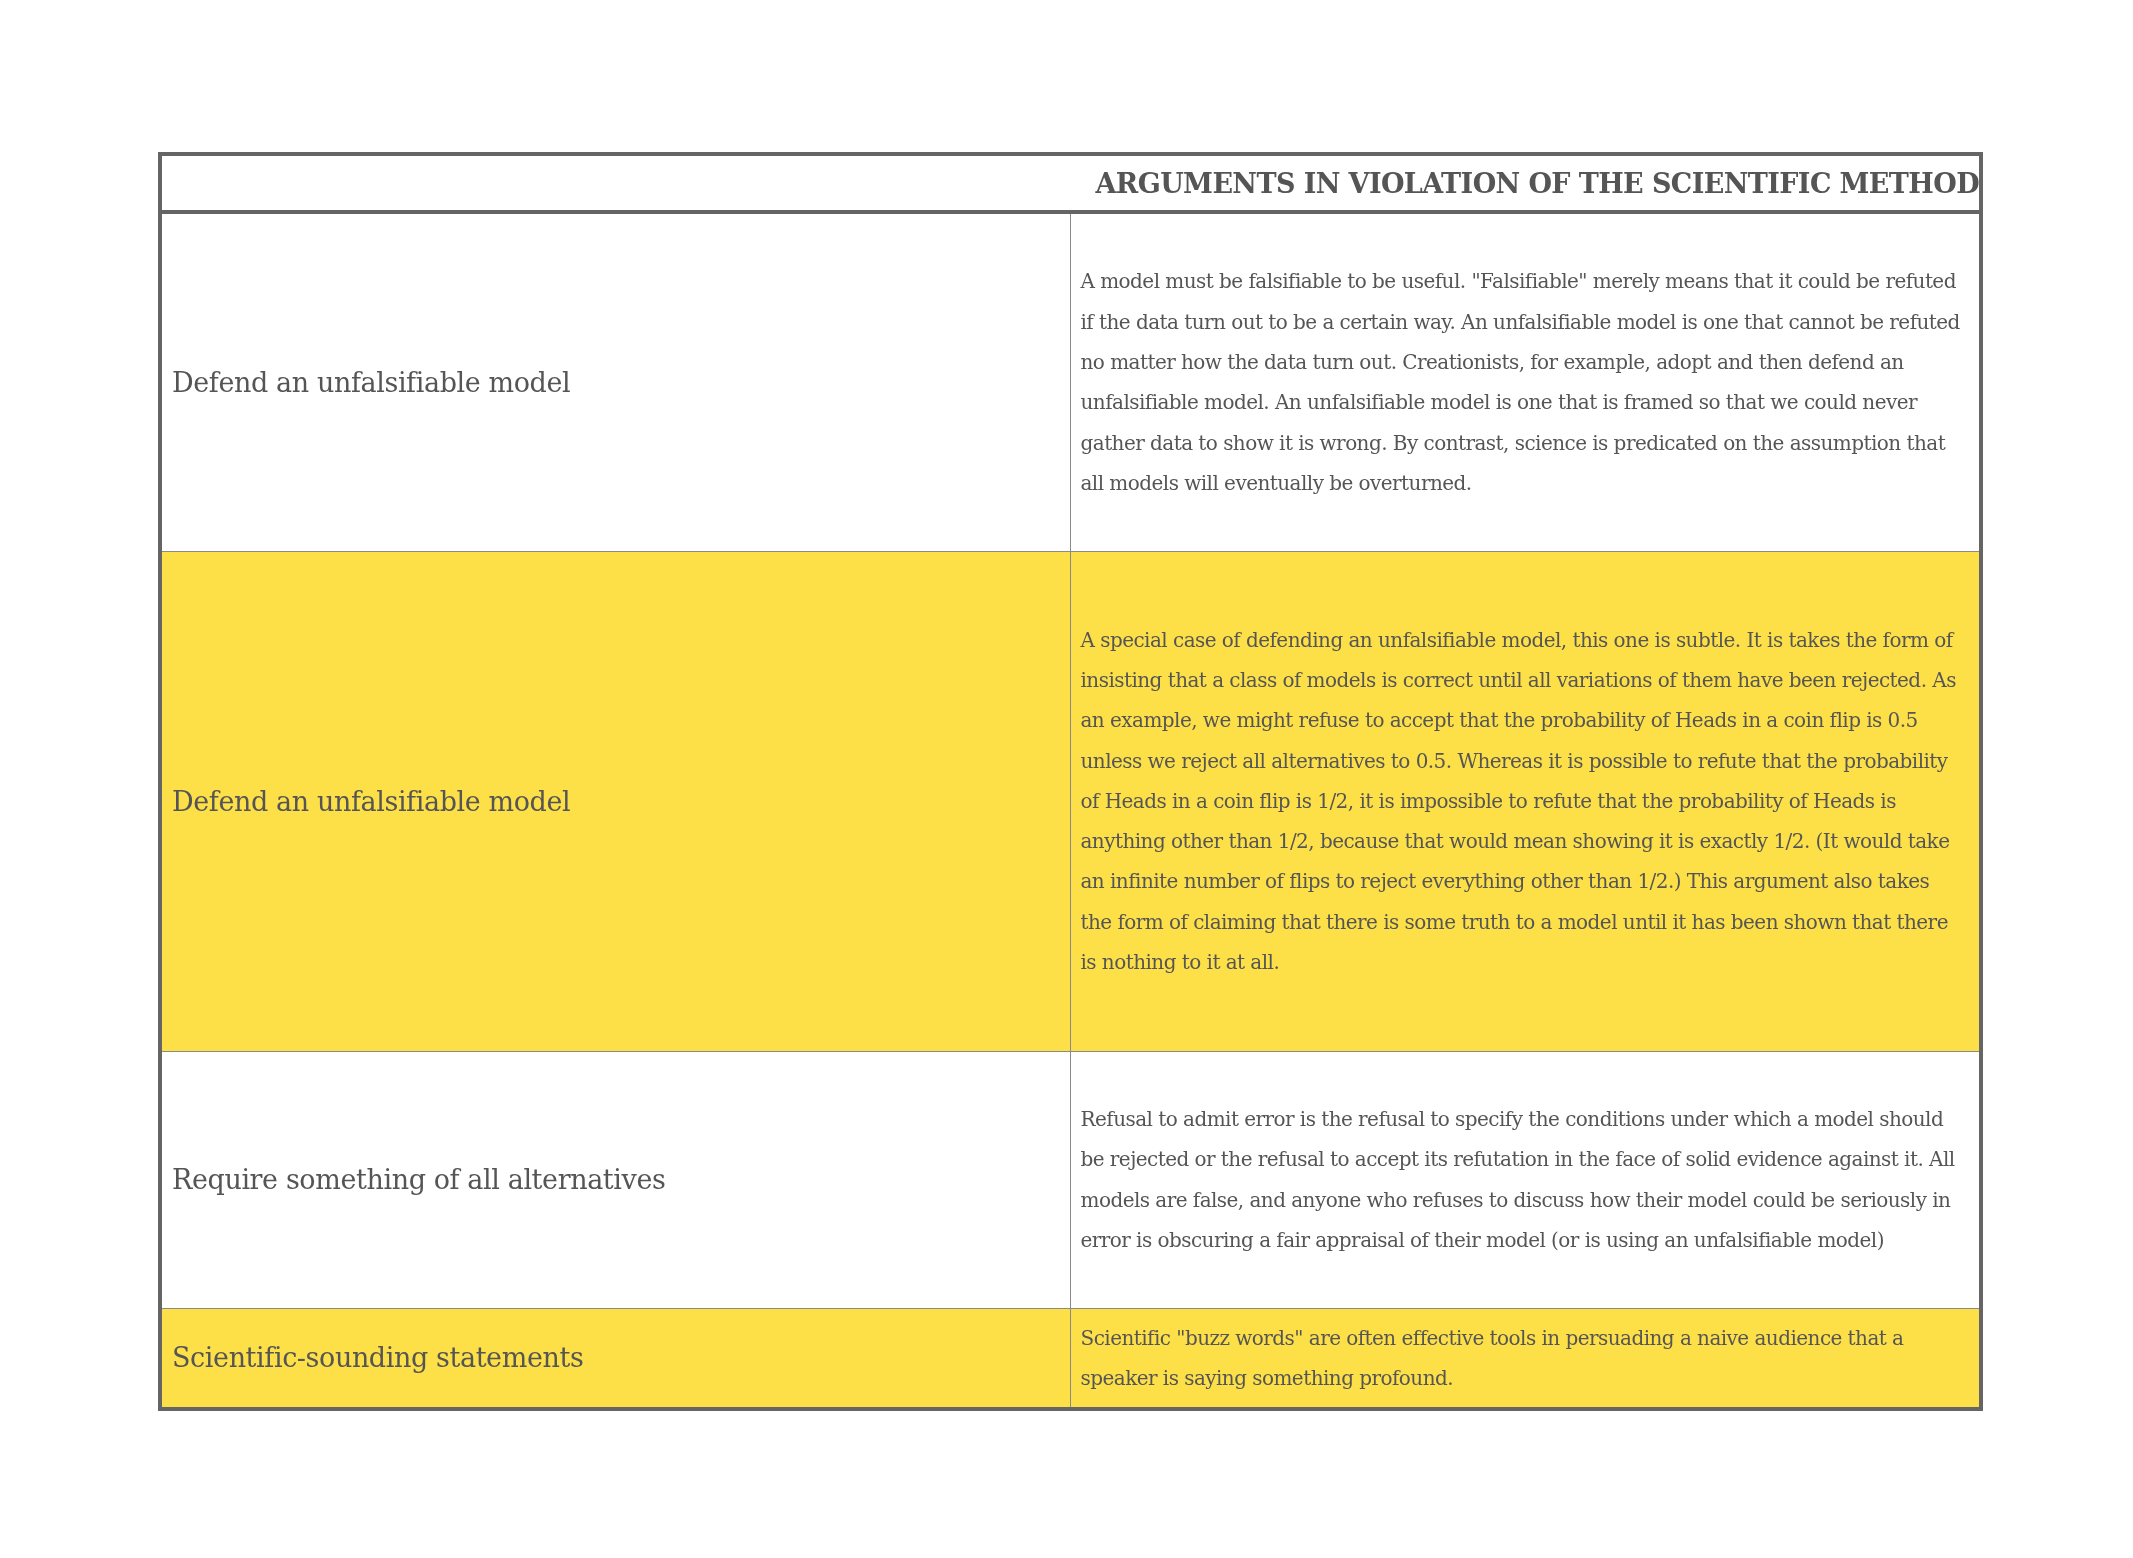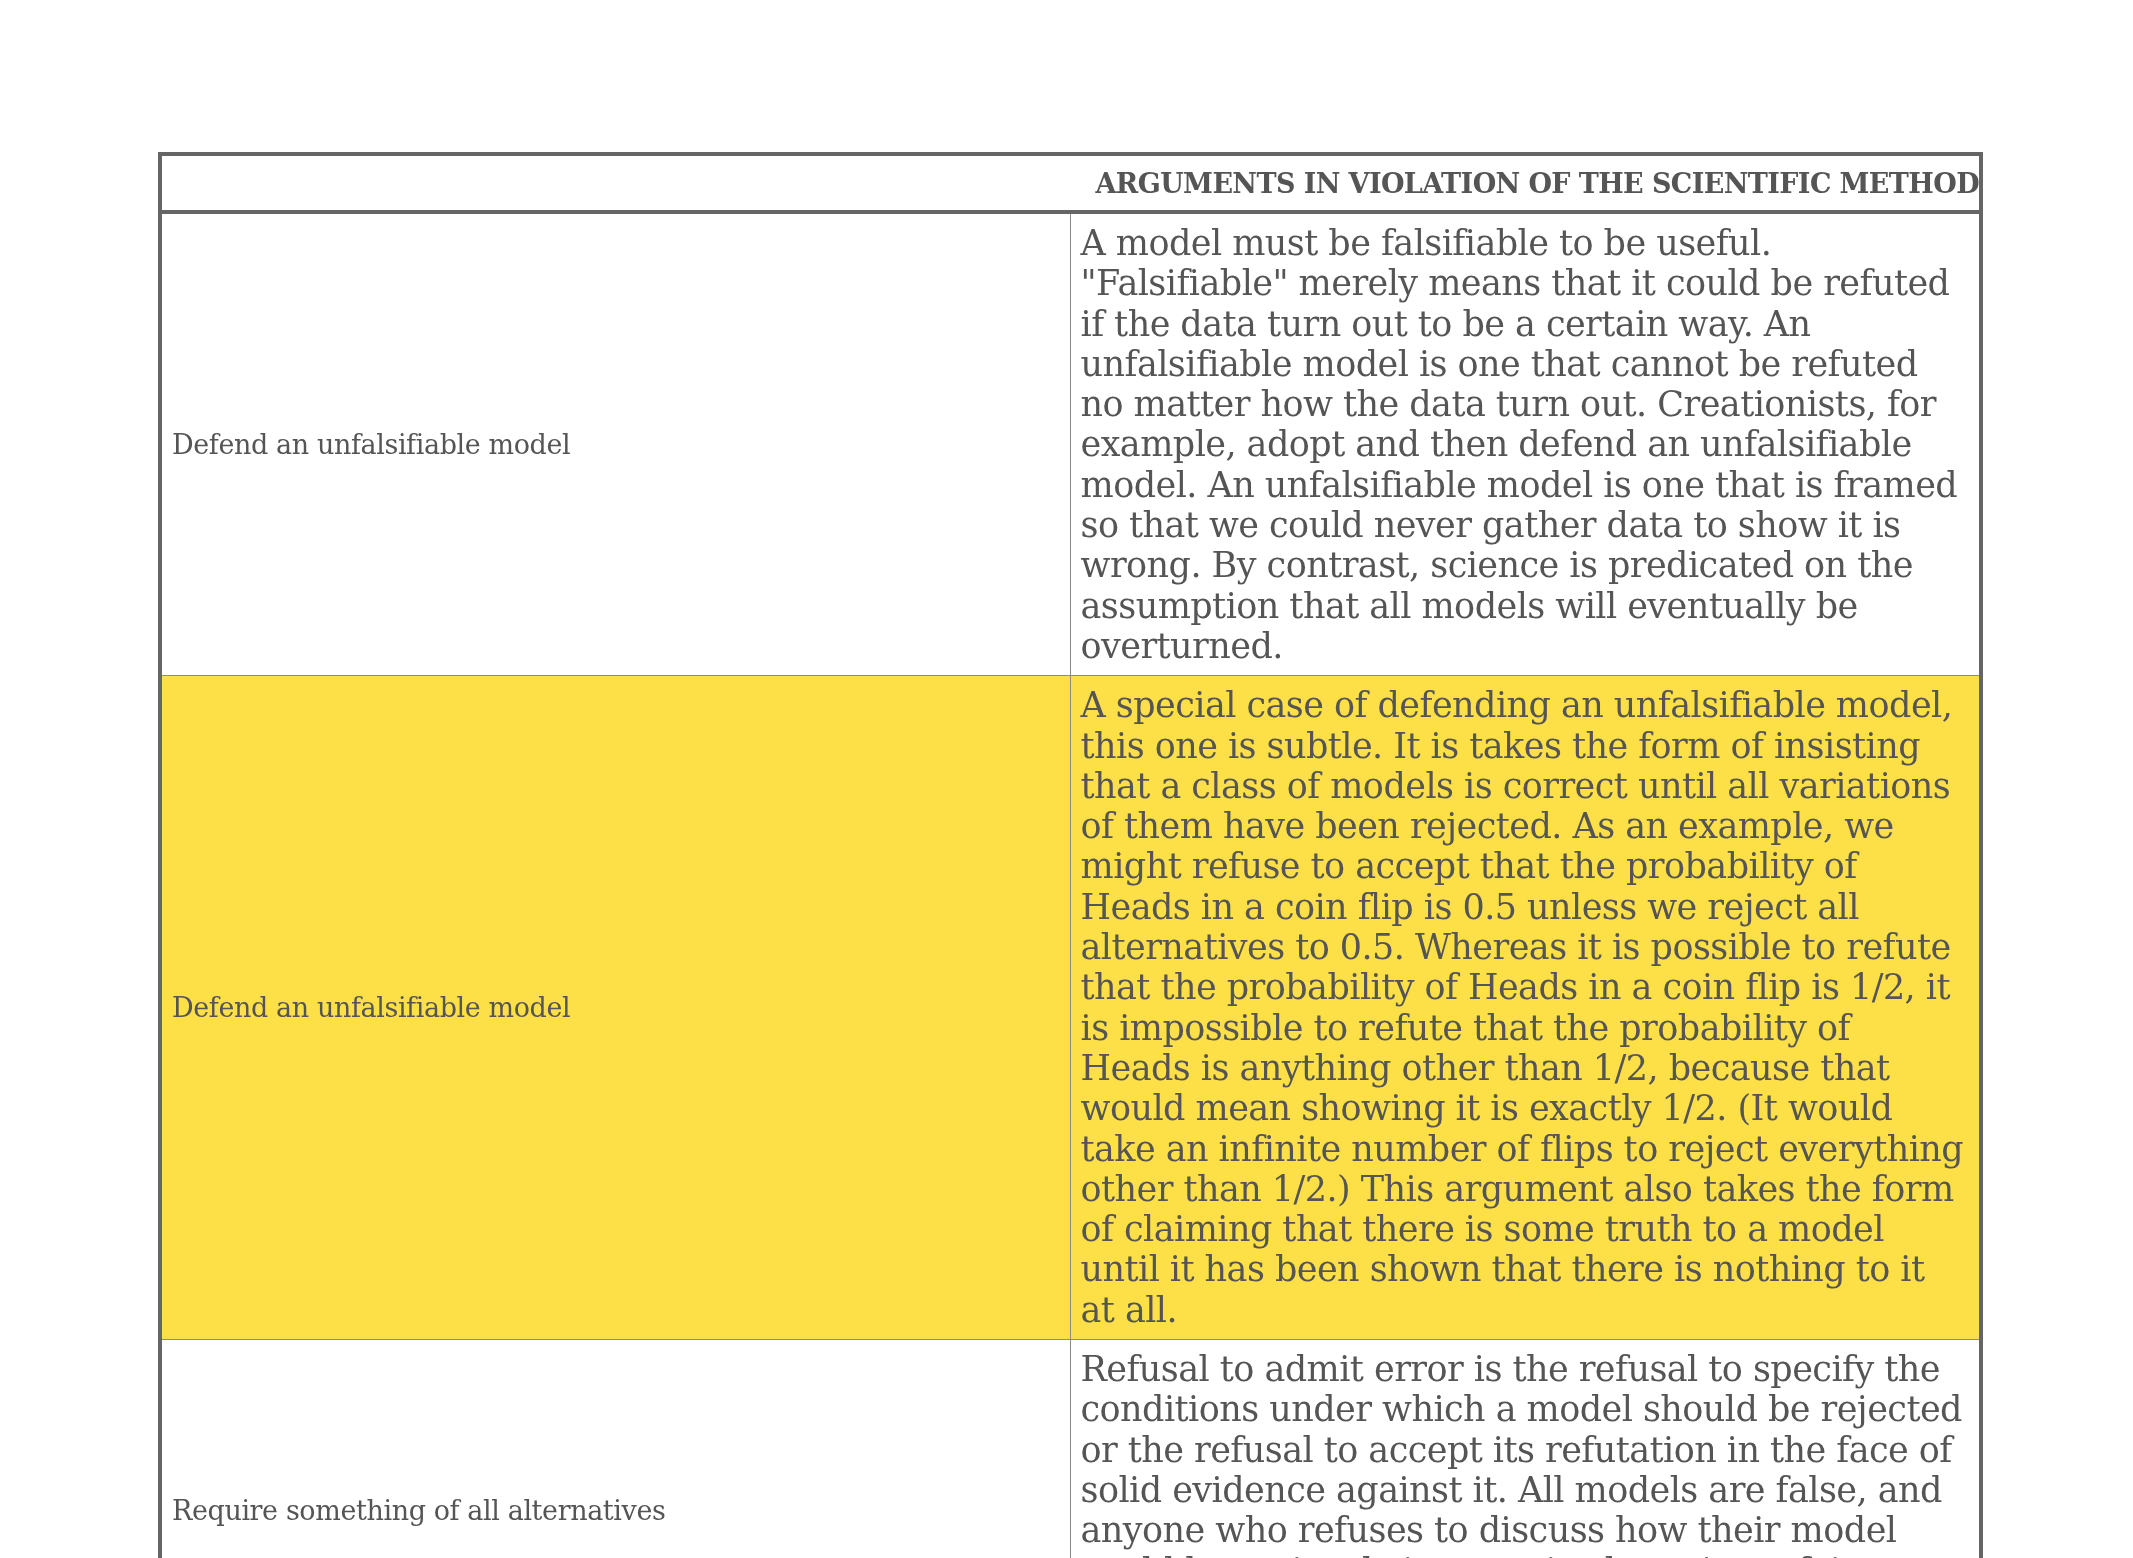--- a/index.html
+++ b/index.html
@@ -12,21 +12,21 @@
   }
   table.args th {
     height: 54px; border-bottom: 4px solid #656565;
     font-weight: bold; font-size: 27px; color: #555555; text-align: right;
     letter-spacing: -0.6px; padding: 0;
   }
   table.args td {
     border: 1.5px solid #8a8a8a; vertical-align: middle;
   }
   td.label { font-size: 27px; letter-spacing: -0.4px; padding: 0 10px; }
-  td.desc { font-size: 35px; line-height: 40.3px; padding: 9px 14px 9px 10px; letter-spacing: -0.55px; }
+  td.desc { font-size: 20px; line-height: 40.3px; padding: 9px 14px 9px 10px; letter-spacing: -0.55px; }
   tr.alt td { background: #fde047; }
   col.c1 { width: 910px; }
 </style>
 </head>
 <body>
 
 <table class="args">
   <colgroup>
       <col class="c1">
       <col class="c2">
@@ -42,14 +42,18 @@
       <td class="desc">A model must be falsifiable to be useful. "Falsifiable" merely means that it could be refuted if the data turn out to be a certain way. An unfalsifiable model is one that cannot be refuted no matter how the data turn out. Creationists, for example, adopt and then defend an unfalsifiable model. An unfalsifiable model is one that is framed so that we could never gather data to show it is wrong. By contrast, science is predicated on the assumption that all models will eventually be overturned.</td>
     </tr>
     <tr class="alt" style="height:500px">
       <td class="label">Defend an unfalsifiable model</td>
       <td class="desc">A special case of defending an unfalsifiable model, this one is subtle. It is takes the form of insisting that a class of models is correct until all variations of them have been rejected. As an example, we might refuse to accept that the probability of Heads in a coin flip is 0.5 unless we reject all alternatives to 0.5. Whereas it is possible to refute that the probability of Heads in a coin flip is 1/2, it is impossible to refute that the probability of Heads is anything other than 1/2, because that would mean showing it is exactly 1/2. (It would take an infinite number of flips to reject everything other than 1/2.) This argument also takes the form of claiming that there is some truth to a model until it has been shown that there is nothing to it at all.</td>
     </tr>
     <tr style="height:257px">
       <td class="label">Require something of all alternatives</td>
       <td class="desc">Refusal to admit error is the refusal to specify the conditions under which a model should be rejected or the refusal to accept its refutation in the face of solid evidence against it. All models are false, and anyone who refuses to discuss how their model could be seriously in error is obscuring a fair appraisal of their model (or is using an unfalsifiable model)</td>
     </tr>
+    <tr class="alt" style="height:98px">
+      <td class="label">Scientific-sounding statements</td>
+      <td class="desc">Scientific "buzz words" are often effective tools in persuading a naive audience that a speaker is saying something profound.</td>
+    </tr>
   </tbody>
 </table>
 
 </body></html>

